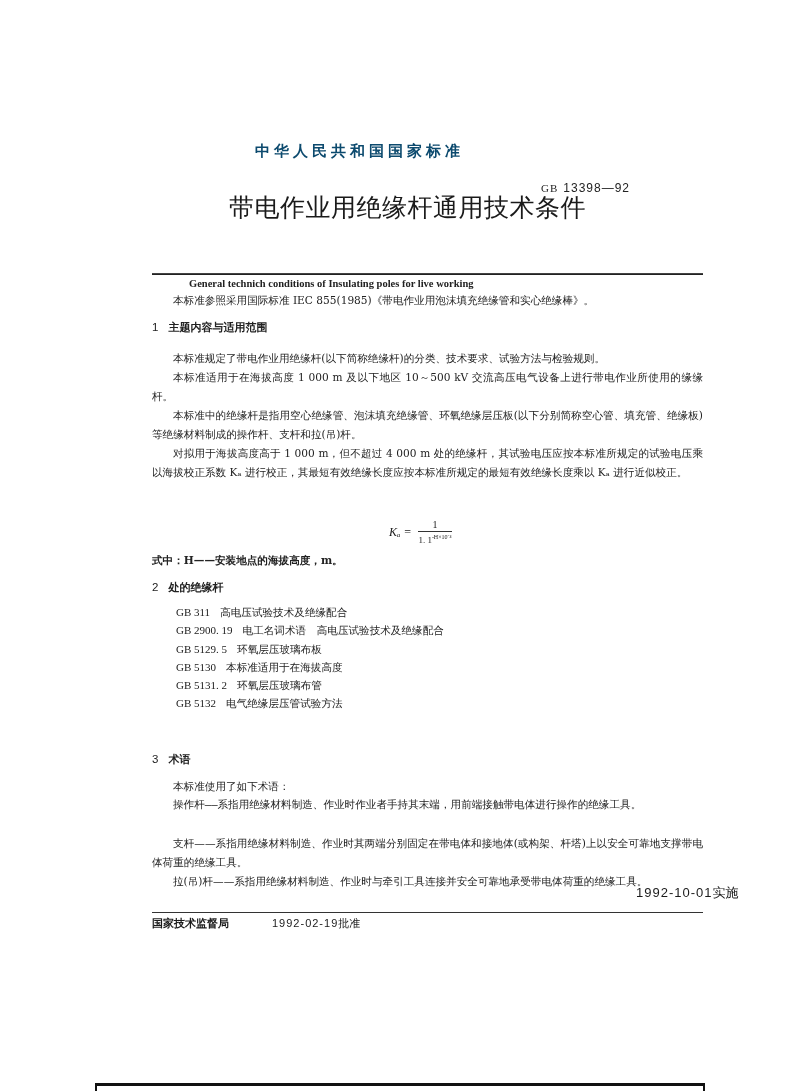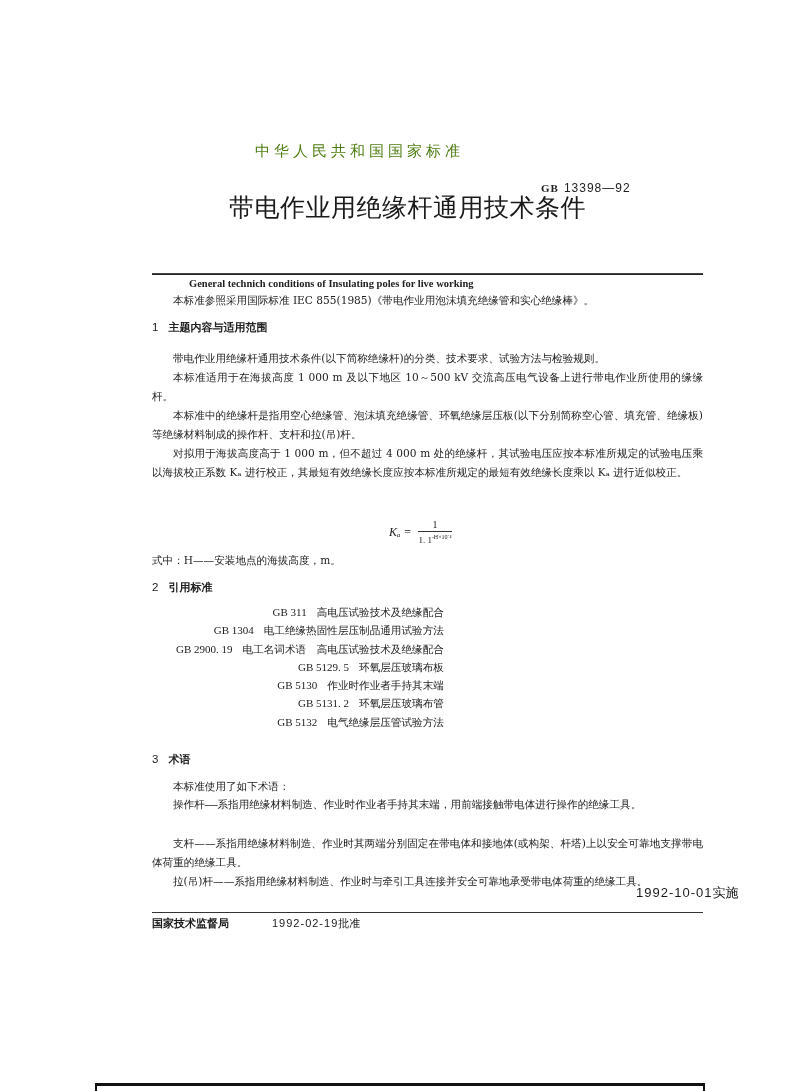--- a/index.html
+++ b/index.html
@@ -3,28 +3,28 @@
 <meta charset="utf-8">
 <style>
   html, body { margin: 0; padding: 0; background: #ffffff; }
   body {
     width: 800px; height: 1091px; position: relative; overflow: hidden;
     font-family: "DejaVu Serif", "Liberation Serif", serif;
     color: #1a1a1a;
   }
   .abs { position: absolute; white-space: nowrap; }
   .national {
-    left: 255px; top: 142px; font-size: 15px; font-weight: normal;
-    letter-spacing: 4px; font-family: "DejaVu Sans", sans-serif; color: #4d7c0f;
+    left: 255px; top: 142px; font-size: 15px; font-weight: bold;
+    letter-spacing: 4px; font-family: "DejaVu Sans", sans-serif; color: #0c4a6e;
   }
   .std-code {
     left: 541px; top: 181px; font-size: 12px; letter-spacing: 1px;
     font-family: "Liberation Sans", sans-serif; color: #222;
   }
-  .std-code .gb { font-family: "Liberation Serif", serif; font-weight: bold; font-size: 11px; margin-right: 5px; }
+  .std-code .gb { font-family: "Liberation Serif", serif; font-weight: normal; font-size: 11px; margin-right: 5px; }
   .title-cn {
     left: 229px; top: 191px; font-size: 25px; font-family: "DejaVu Sans", sans-serif;
     color: #1a1a1a; letter-spacing: 0.5px;
   }
   .title-en {
     left: 189px; top: 232px; font-size: 10.5px; font-weight: bold;
     font-family: "Liberation Serif", serif; color: #222; margin-top: 46px;
   }
   .rule-top {
     left: 152px; top: 273px; width: 551px; height: 1px; background: #222;
@@ -34,21 +34,21 @@
     font-size: 10.6px; line-height: 19px; color: #222;
     font-family: "DejaVu Serif", serif;
   }
   .para { position: absolute; left: 152px; width: 551px; white-space: normal; text-align: justify; }
   .indent { text-indent: 21px; }
   .heading {
     font-family: "DejaVu Sans", sans-serif; font-size: 11px; font-weight: bold; color: #222; text-align: right;
   }
   .heading .num { font-weight: normal; margin-right: 10px; font-family: "Liberation Sans", sans-serif; font-size: 11.5px; }
   .ref-list { position: absolute; left: 176px; top: 606px; }
-  .ref-item { height: 18.3px; font-size: 10.6px; color: #222; white-space: nowrap; text-align: right; }
+  .ref-item { height: 18.3px; font-size: 10.6px; color: #222; white-space: nowrap; }
   .ref-item .code { font-family: "Liberation Serif", serif; font-size: 11px; margin-right: 10px; }
   .formula { left: 389px; top: 519px; font-size: 11px; font-family: Liberation Serif, serif; }
   .formula .lhs { font-style: italic; font-size: 12px; vertical-align: middle; }
   .formula .frac { display: inline-block; vertical-align: middle; text-align: center; margin-left: 4px; }
   .formula .frac .num { display: block; border-bottom: 1px solid #333; padding: 0 6px 1px 6px; font-size: 10px; }
   .formula .frac .den { display: block; font-size: 9px; padding-top: 1px; }
   .formula .frac .den sup { font-size: 6px; }
   .rule-bottom {
     left: 152px; top: 912px; width: 551px; height: 1px; background: #333;
   }
@@ -76,45 +76,44 @@
 <div class="abs title-cn">带电作业用绝缘杆通用技术条件</div>
 <div class="abs title-en">General technich conditions of Insulating poles for live working</div>
 
 <div class="abs rule-top"></div>
 
 <div class="para body-text indent" style="top:291px;">本标准参照采用国际标准 IEC 855(1985)《带电作业用泡沫填充绝缘管和实心绝缘棒》。</div>
 
 <div class="abs heading" style="left:152px; top:320px;">
   <span class="num">1</span><span>主题内容与适用范围</span>
 </div>
-<div class="para body-text indent" style="top:349px;">带电作业用绝缘杆通用技术条件(以下简称绝缘杆)的分类、技术要求、试验方法与检验规则。</div>
+<div class="para body-text indent" style="top:349px;">本标准规定了带电作业用绝缘杆(以下简称绝缘杆)的分类、技术要求、试验方法与检验规则。</div>
 <div class="para body-text indent" style="top:368px;">本标准适用于在海拔高度 1 000 m 及以下地区 10～500 kV 交流高压电气设备上进行带电作业所使用的缘缘杆。</div>
 <div class="para body-text indent" style="top:406px;">本标准中的绝缘杆是指用空心绝缘管、泡沫填充绝缘管、环氧绝缘层压板(以下分别简称空心管、填充管、绝缘板)等绝缘材料制成的操作杆、支杆和拉(吊)杆。</div>
 <div class="para body-text indent" style="top:444px;">对拟用于海拔高度高于 1 000 m，但不超过 4 000 m 处的绝缘杆，其试验电压应按本标准所规定的试验电压乘以海拔校正系数 Kₐ 进行校正，其最短有效绝缘长度应按本标准所规定的最短有效绝缘长度乘以 Kₐ 进行近似校正。</div>
 
 <div class="abs formula">
   <span class="lhs">Kₐ =</span>
   <span class="frac">
     <span class="num">1</span>
     <span class="den"><span>1. 1</span><sup>-H×10⁻⁴</sup></span>
   </span>
 </div>
 
-<div class="para body-text" style="top:551px;">式中：H——安装地点的海拔高度，m。</div>
+<div class="para body-text" style="top:551px;font-weight:bold;">式中：H——安装地点的海拔高度，m。</div>
 
 <div class="abs heading" style="left:152px; top:580px;">
-  <span class="num">2</span><span>引用标准</span>
+  <span class="num">2</span><span>处的绝缘杆</span>
 </div>
 
 <div class="ref-list">
   <div class="ref-item"><span class="code">GB 311</span><span>高电压试验技术及绝缘配合</span></div>
-  <div class="ref-item"><span class="code">GB 1304</span><span>电工绝缘热固性层压制品通用试验方法</span></div>
   <div class="ref-item"><span class="code">GB 2900. 19</span><span>电工名词术语　高电压试验技术及绝缘配合</span></div>
   <div class="ref-item"><span class="code">GB 5129. 5</span><span>环氧层压玻璃布板</span></div>
-  <div class="ref-item"><span class="code">GB 5130</span><span>作业时作业者手持其末端</span></div>
+  <div class="ref-item"><span class="code">GB 5130</span><span>本标准适用于在海拔高度</span></div>
   <div class="ref-item"><span class="code">GB 5131. 2</span><span>环氧层压玻璃布管</span></div>
   <div class="ref-item"><span class="code">GB 5132</span><span>电气绝缘层压管试验方法</span></div>
 </div>
 
 <div class="abs heading" style="left:152px; top:752px;">
   <span class="num">3</span><span>术语</span>
 </div>
 <div class="para body-text indent" style="top:777px;">本标准使用了如下术语：</div>
 <div class="para body-text indent" style="top:796px;font-family:Liberation Mono, monospace;">操作杆——系指用绝缘材料制造、作业时作业者手持其末端，用前端接触带电体进行操作的绝缘工具。</div>
 <div class="para body-text indent" style="top:834px;">支杆——系指用绝缘材料制造、作业时其两端分别固定在带电体和接地体(或构架、杆塔)上以安全可靠地支撑带电体荷重的绝缘工具。</div>

